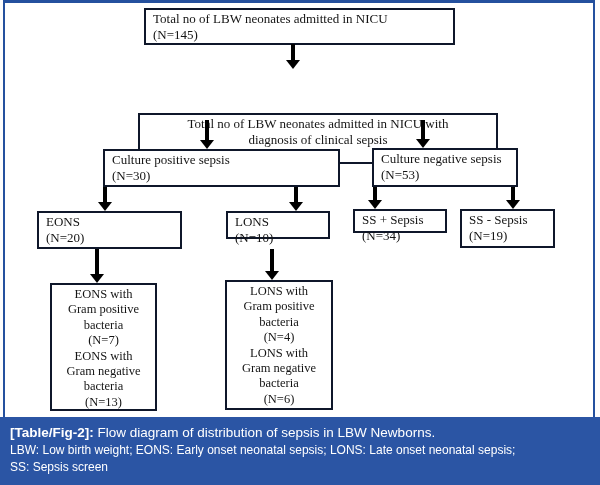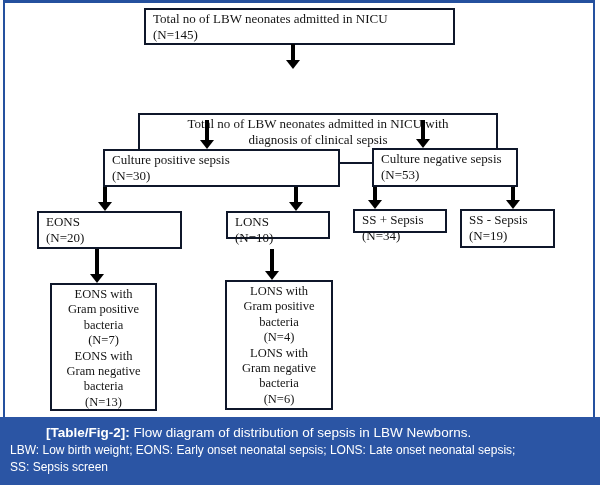--- a/index.html
+++ b/index.html
@@ -50,21 +50,21 @@
   #caption-bar {
     position: absolute;
     left: 0; top: 417px; right: 0; bottom: 0;
     background: #2b55a4;
     color: #ffffff;
     font-family: "Liberation Sans", sans-serif;
     padding: 6px 10px 0 10px;
     box-sizing: border-box;
   }
   .caption-line1 { font-size: 13.5px; line-height: 19px; }
-  .caption-label { font-weight: bold; margin-left: 36px; }
+  .caption-label { font-weight: bold; }
   .caption-abbr  { font-size: 12px; line-height: 17px; white-space: pre-line; }
 </style>
 </head>
 <body>
 
 <div id="figure">
 
   <div id="frame"></div>
 
   <div class="node left" style="left:144px; top:8px;   width:311px; height:37px;">Total no of LBW neonates admitted in NICU

